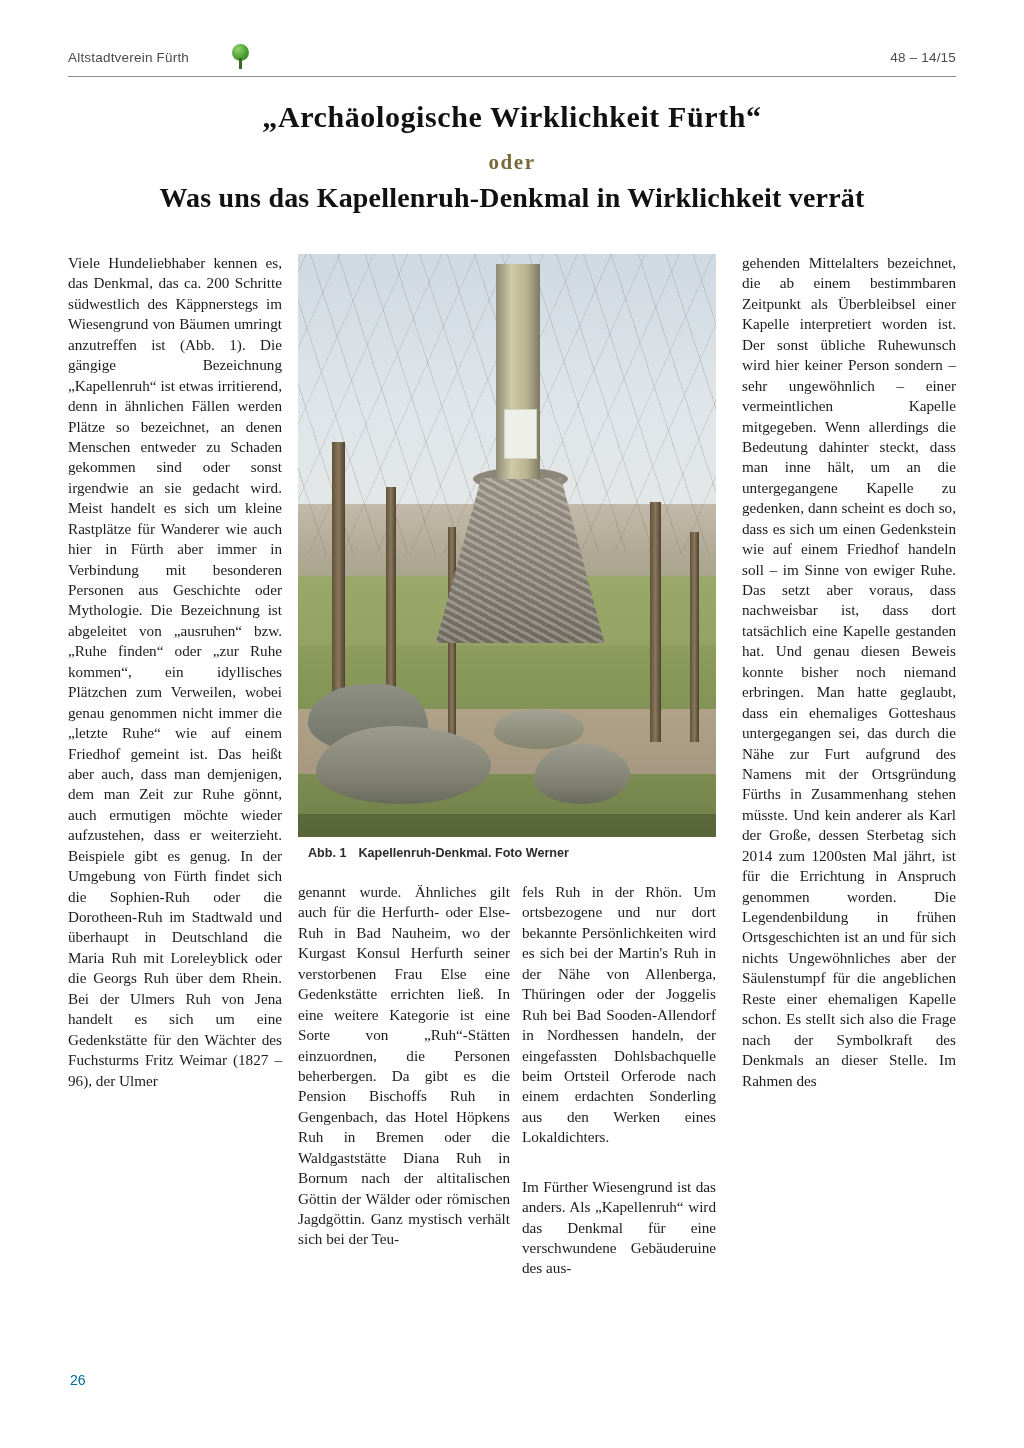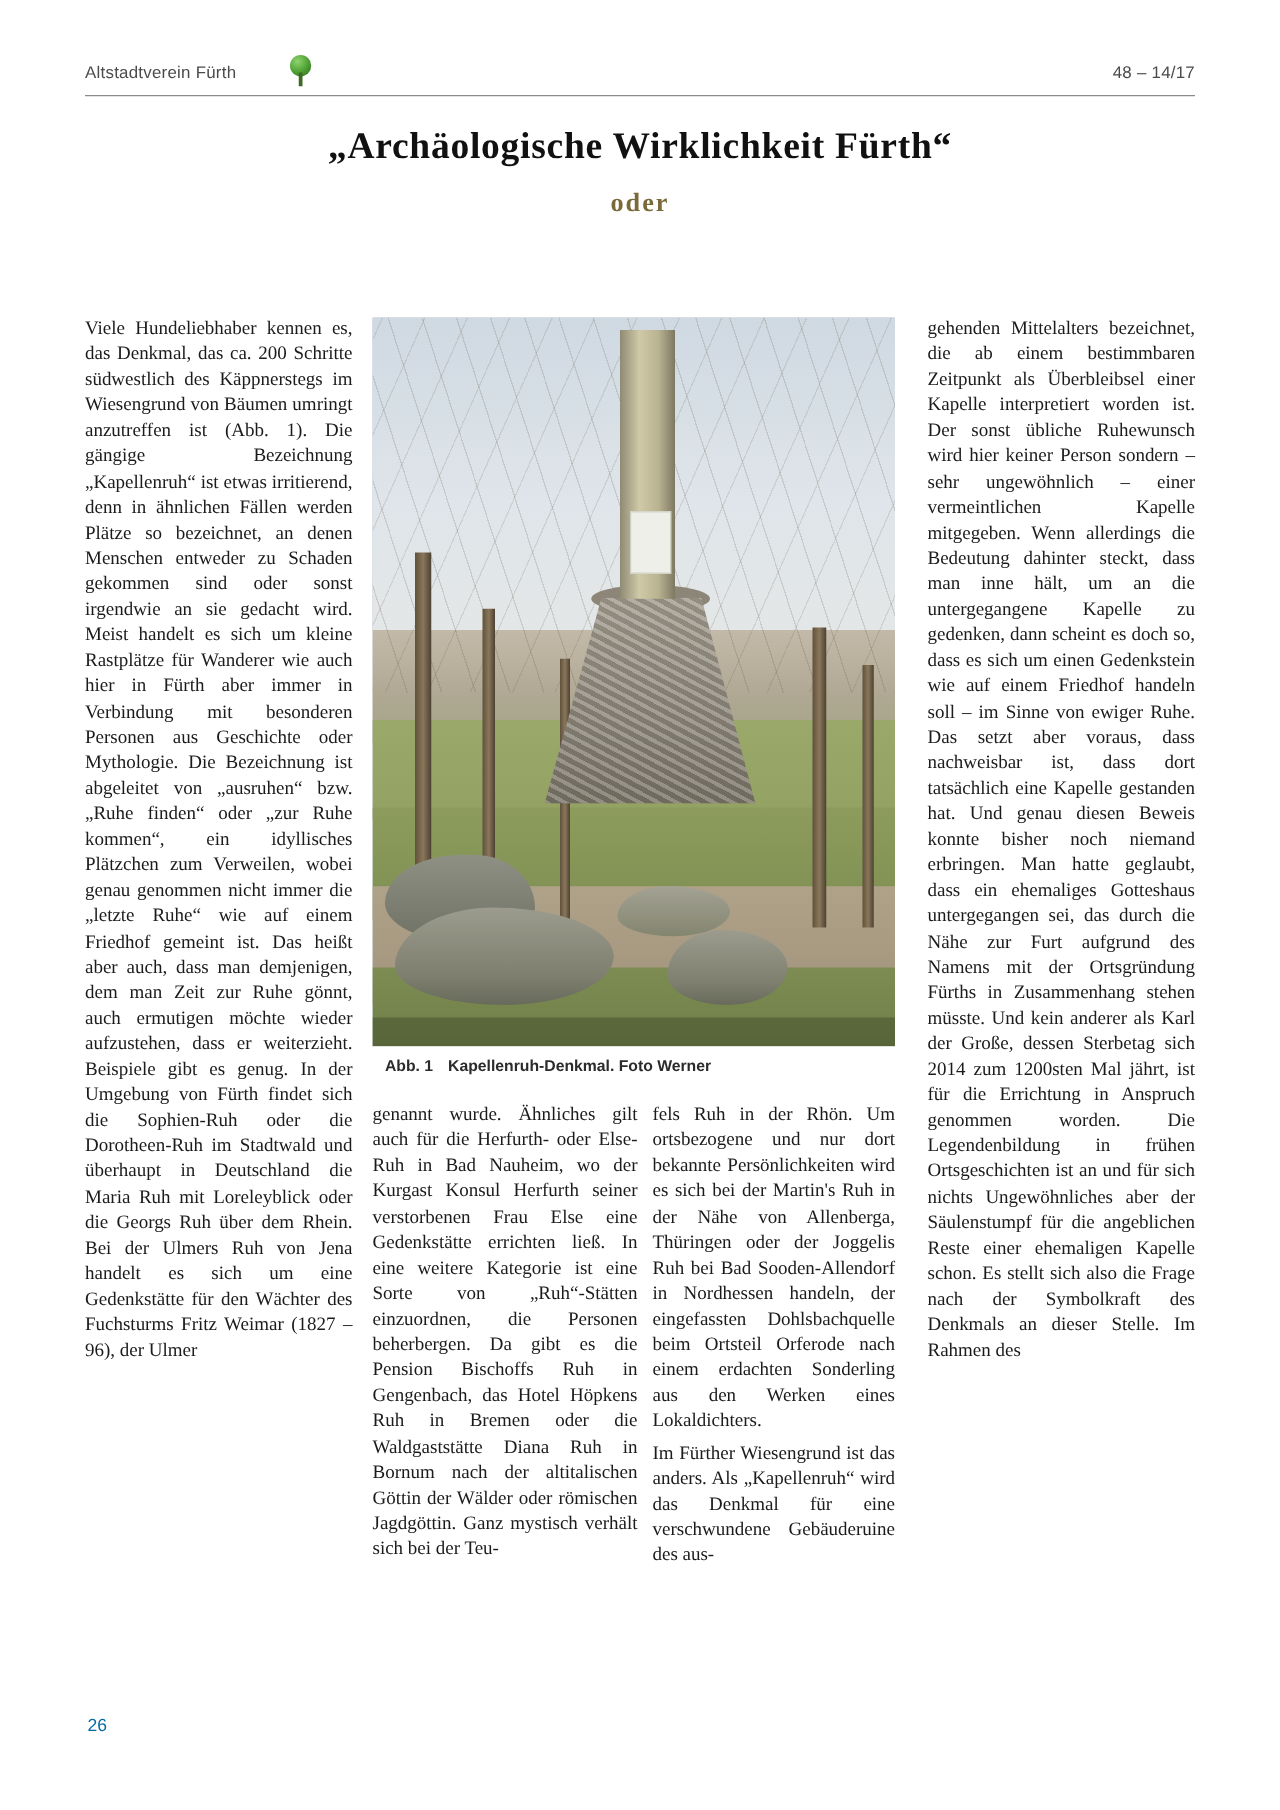--- a/index.html
+++ b/index.html
@@ -124,21 +124,21 @@
   .col {
     position: absolute;
     font-size: 15.2px;
     line-height: 1.345;
     text-align: justify;
     text-justify: inter-word;
     hyphens: manual;
     color: #1b1b1b;
   }
   .col p { margin: 0; }
-  .col p + p { margin-top: 5px; }
+  .col p + p { margin-top: 29px; }
 
   #col-left {
     left: 68px;
     top: 253px;
     width: 214px;
     height: 1085px;
   }
   #col-right {
     left: 742px;
     top: 253px;
@@ -285,26 +285,27 @@
 <body>
 
 <div class="page">
 
   <div class="header">
     <div class="header-left">Altstadtverein Fürth</div>
     <div class="header-logo">
       <div class="bulb"></div>
       <div class="stem"></div>
     </div>
-    <div class="header-right">48 – 14/17</div>
+    <div class="header-right">48 – 14/15</div>
   </div>
   <div class="header-rule"></div>
 
   <div class="title-main">„Archäologische Wirklichkeit Fürth“</div>
   <div class="title-oder">oder</div>
+  <div class="title-sub">Was uns das Kapellenruh-Denkmal in Wirklichkeit verrät</div>
 
   <div class="col" id="col-left">
     <p>Viele Hundeliebhaber kennen es, das Denkmal, das ca. 200 Schritte südwestlich des Käppnerstegs im Wiesengrund von Bäumen umringt anzutreffen ist (Abb. 1). Die gängige Bezeichnung „Kapellenruh“ ist etwas irritierend, denn in ähnlichen Fällen werden Plätze so bezeichnet, an denen Menschen entweder zu Schaden gekommen sind oder sonst irgendwie an sie gedacht wird. Meist handelt es sich um kleine Rastplätze für Wanderer wie auch hier in Fürth aber immer in Verbindung mit besonderen Personen aus Geschichte oder Mythologie. Die Bezeichnung ist abgeleitet von „ausruhen“ bzw. „Ruhe finden“ oder „zur Ruhe kommen“, ein idyllisches Plätzchen zum Verweilen, wobei genau genommen nicht immer die „letzte Ruhe“ wie auf einem Friedhof gemeint ist. Das heißt aber auch, dass man demjenigen, dem man Zeit zur Ruhe gönnt, auch ermutigen möchte wieder aufzustehen, dass er weiterzieht. Beispiele gibt es genug. In der Umgebung von Fürth findet sich die Sophien-Ruh oder die Dorotheen-Ruh im Stadtwald und überhaupt in Deutschland die Maria Ruh mit Loreleyblick oder die Georgs Ruh über dem Rhein. Bei der Ulmers Ruh von Jena handelt es sich um eine Gedenkstätte für den Wächter des Fuchsturms Fritz Weimar (1827 – 96), der Ulmer</p>
   </div>
 
   <div class="figure">
     <div class="photo">
       <div class="sky"></div>
       <div class="treeline"></div>
       <div class="grass-far"></div>

